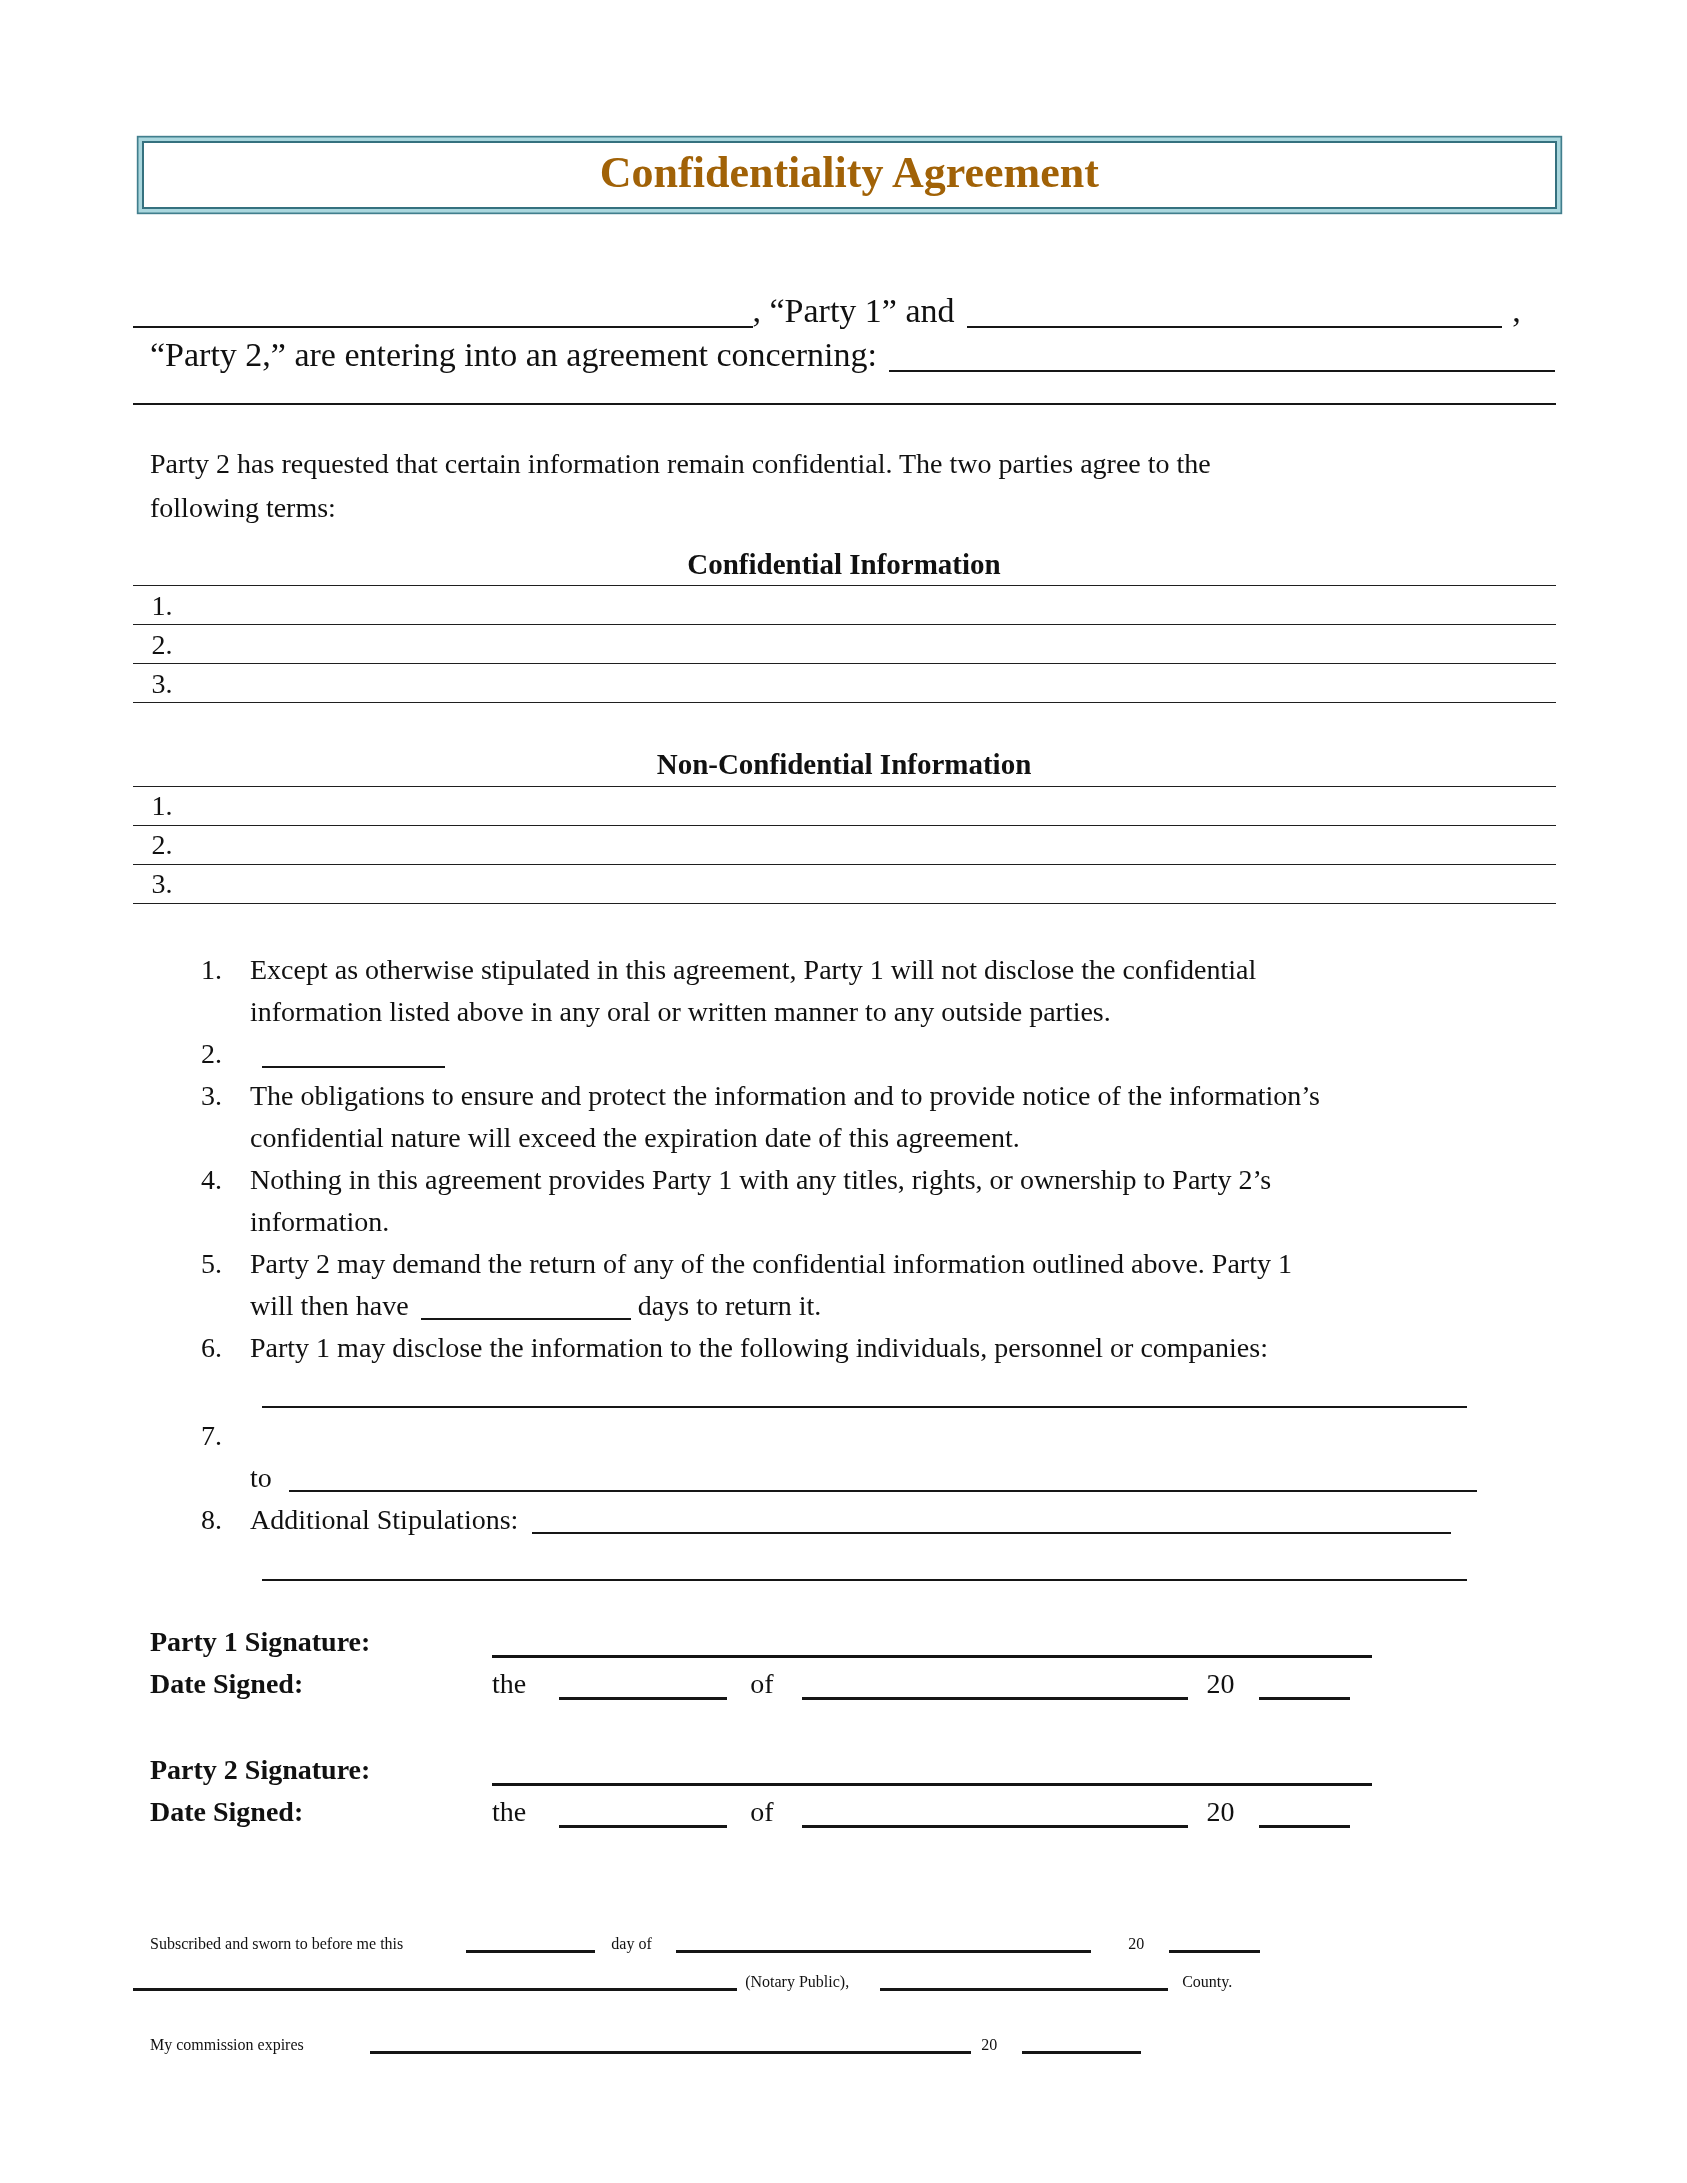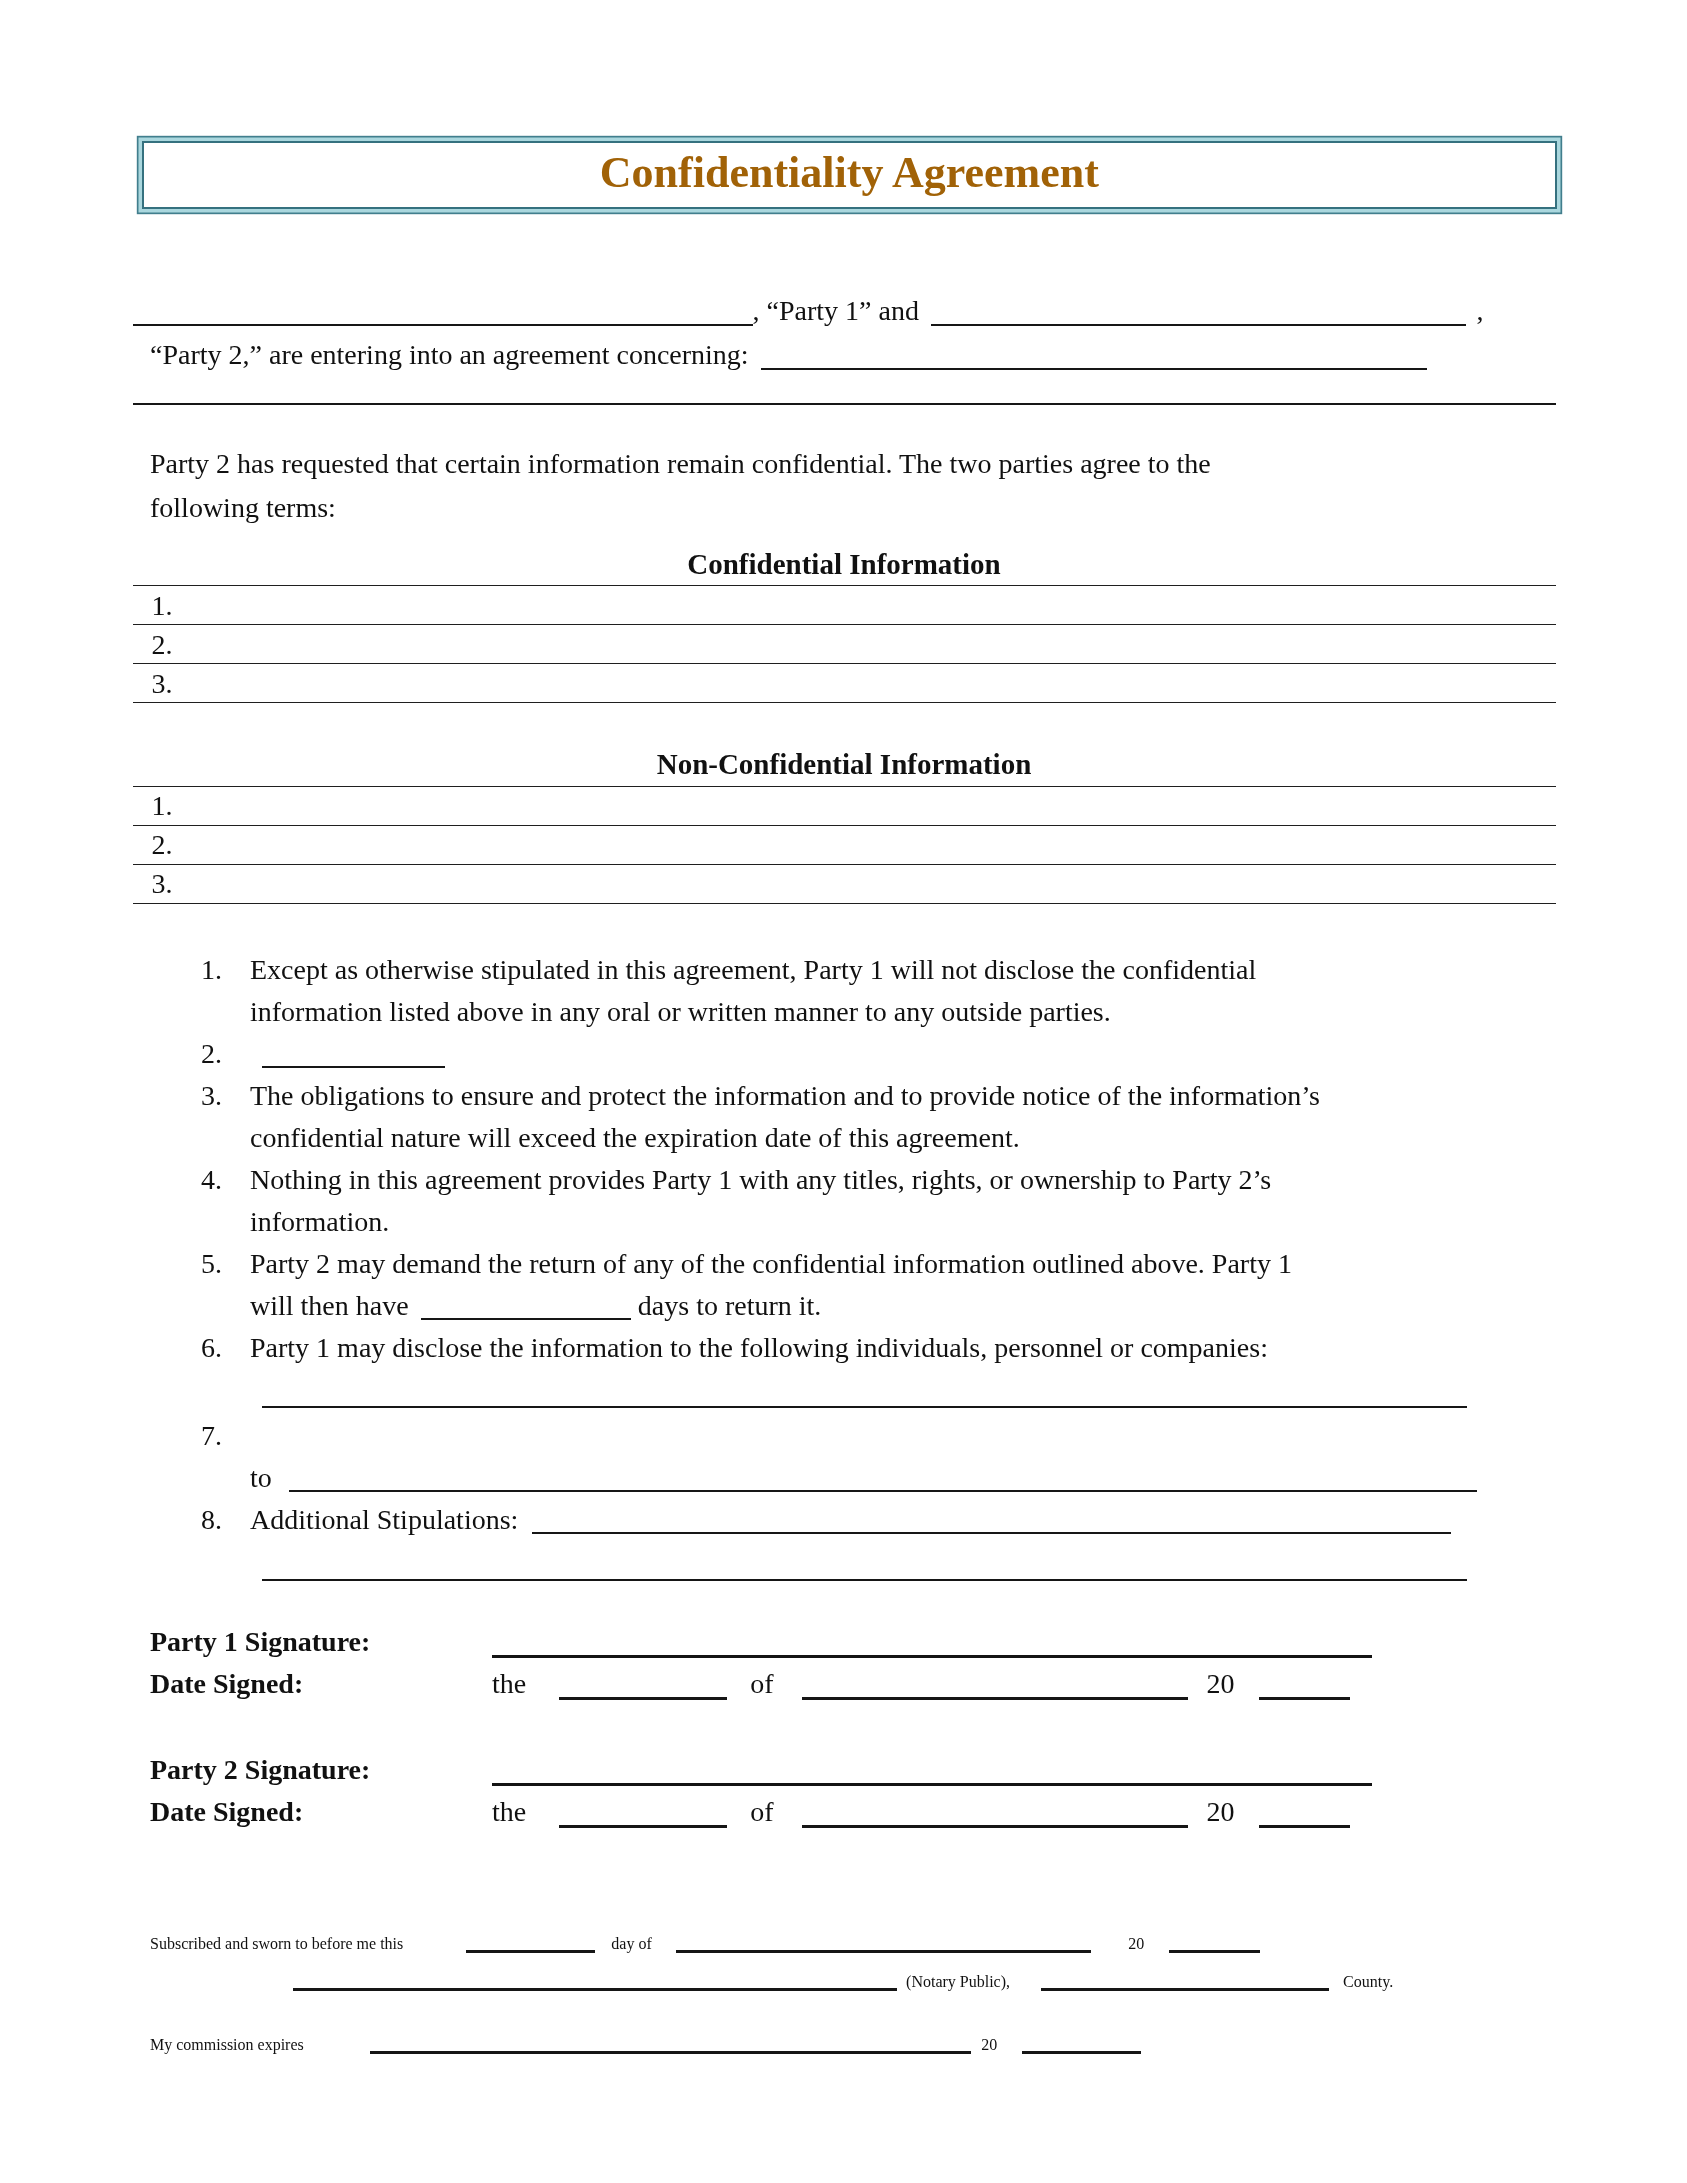--- a/index.html
+++ b/index.html
@@ -12,21 +12,21 @@
     border:2.6px solid #35717f;
     box-shadow:0 0 0 3.5px #aad7de, 0 0 0 5.2px #417e8d;
     background:#ffffff;
     padding:5.2px 0 8.7px 0;
   }
   .title-box h1{margin:0;text-align:center;font-size:44px;line-height:1.15;font-weight:bold;color:#a16207;}
 
   
   .blank{display:inline-block;height:8.7px;border-bottom:2.6px solid #161616;vertical-align:-5.2px;}
 
-  .intro{font-size:28px;line-height:44px;}
+  .intro{font-size:34px;line-height:44px;}
   .intro .line{white-space:nowrap;}
   .b-party1{width:620px;margin-left:-17.5px;}
   .b-party2{width:535px;margin-left:12.2px;}
   .b-concerning{width:666px;margin-left:12.2px;}
   .comma{margin-left:10.5px;}
   .full-rule{height:26px;border-bottom:2.6px solid #161616;margin-left:-17.5px;margin-right:-1.7px;}
 
   .preamble{margin:37px 0 0 0;font-size:28px;line-height:44px;}
 
   .info-table{margin:17.5px 0 0 -17.5px;width:calc(100% + 19px);font-size:28px;}
@@ -60,21 +60,21 @@
   .sig-group.second{margin-top:46px;}
 
   .notary{margin-top:87px;font-size:16px;}
   .notary .blank{border-bottom-width:3.5px;}
   .notary-row1{display:flex;align-items:flex-end;height:38px;}
   .nb-day{width:129px;margin-left:63px;}
   .n-dayof{margin-left:16px;}
   .nb-month{width:415px;margin-left:24.5px;}
   .n-20{margin-left:37px;}
   .nb-year{width:91px;margin-left:24.5px;}
-  .notary-row2{display:flex;align-items:flex-end;height:38px;margin-left:-17.5px;justify-content:center;}
+  .notary-row2{display:flex;align-items:flex-end;height:38px;margin-left:-17.5px;}
   .nb-notaryname{width:604px;}
   .n-public{margin-left:8.7px;}
   .nb-county{width:288px;margin-left:31px;}
   .n-county{margin-left:14px;}
   .commission-row{display:flex;align-items:flex-end;height:40px;margin-top:23px;}
   .cb-date{width:601px;margin-left:66px;}
   .c-20{margin-left:10.5px;}
   .cb-year{width:119px;margin-left:24.5px;}
 </style>
 </head>

